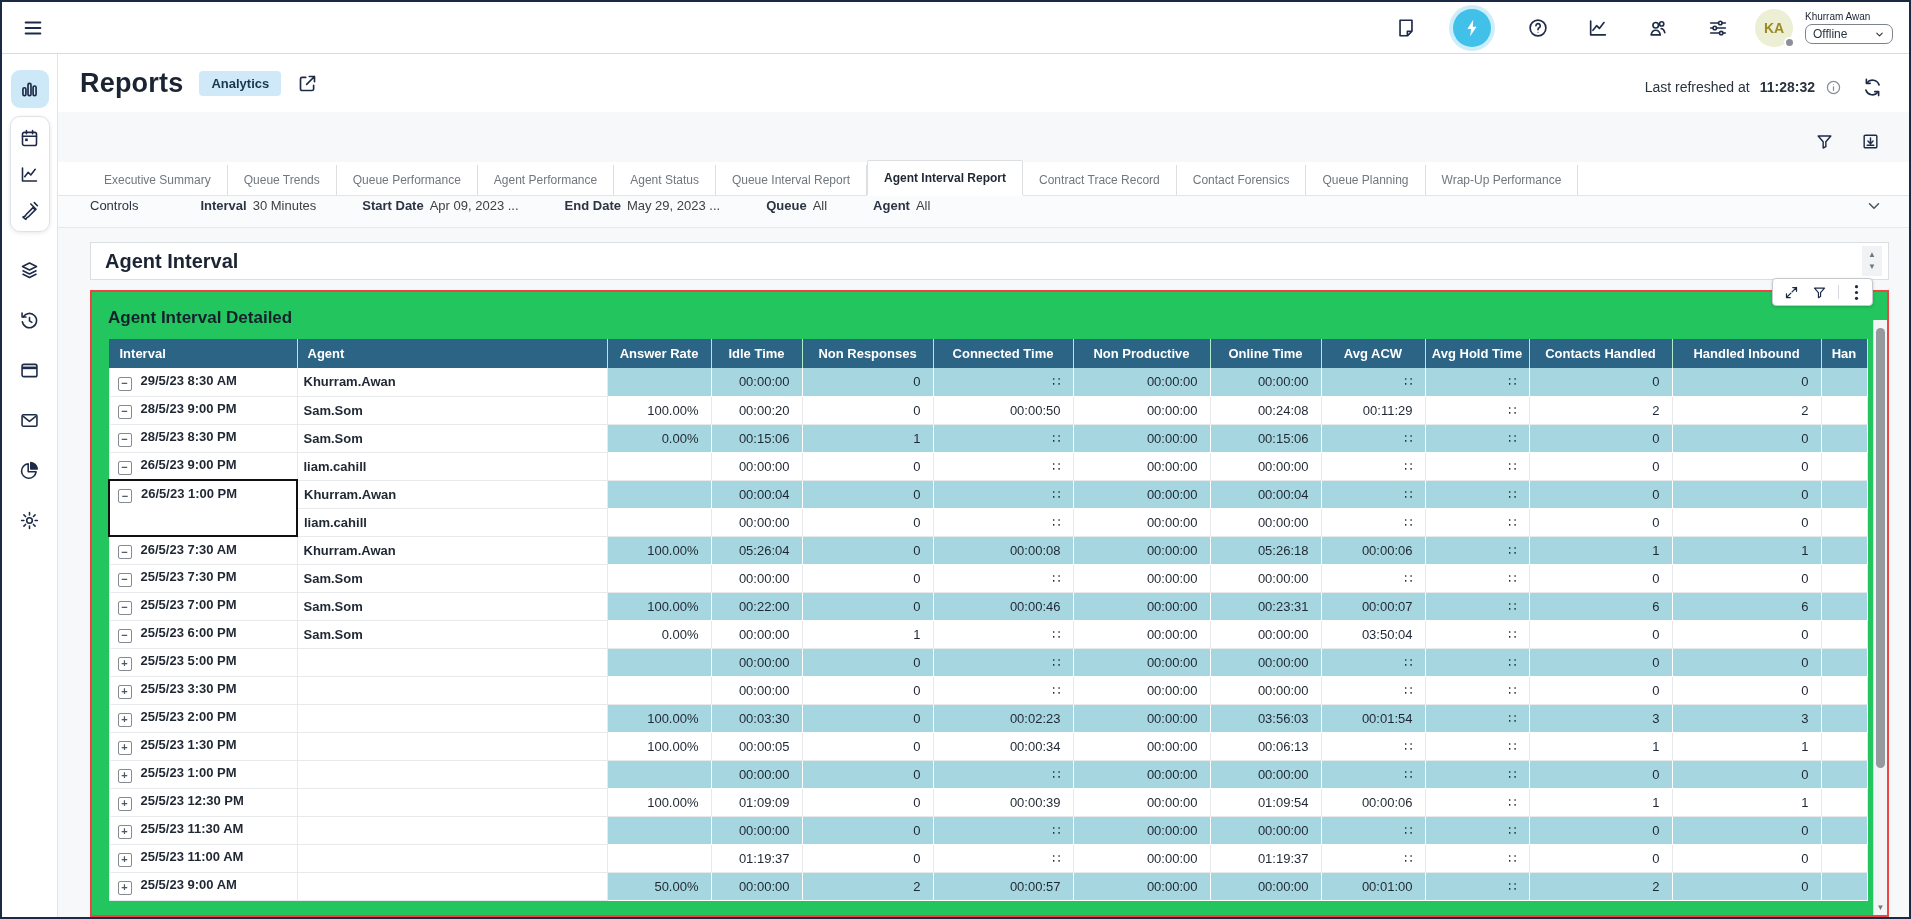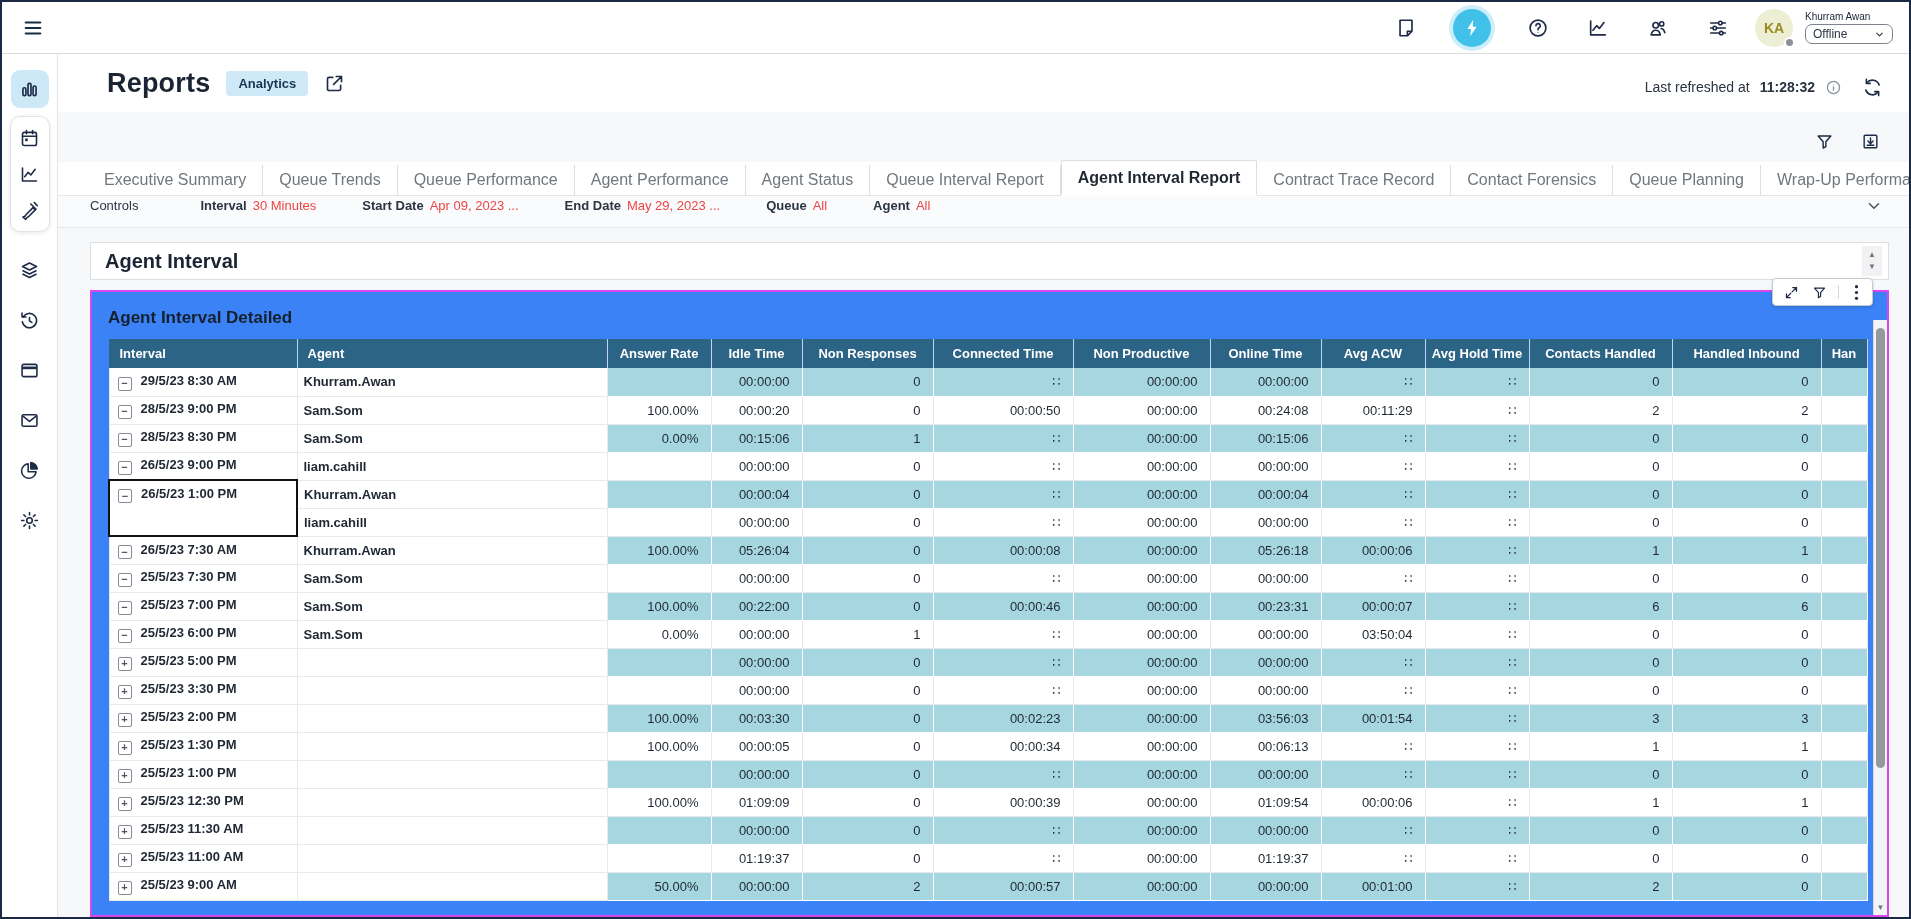--- a/index.html
+++ b/index.html
@@ -22,47 +22,47 @@
   
   .body-row { flex:1; display:flex; min-height:0; }
   .sidebar { width:56px; flex:0 0 56px; background:#fff; border-right:1px solid #e2e4e8; display:flex; flex-direction:column; align-items:center; padding-top:16px; }
   .nav-active { width:38px; height:38px; background:#cde9f7; border-radius:9px; display:flex; align-items:center; justify-content:center; color:#1e2b47; margin-bottom:8px; cursor:pointer; }
   .nav-group { border:1px solid #dfe2e6; border-radius:10px; box-shadow:0 1px 4px rgba(0,0,0,.10); padding:3px 0; display:flex; flex-direction:column; margin-bottom:20px; }
   .nav-item { width:38px; height:36px; display:flex; align-items:center; justify-content:center; color:#1e2b47; cursor:pointer; }
   .sidebar-list { display:flex; flex-direction:column; gap:14px; }
 
   .main { flex:1; display:flex; flex-direction:column; background:#f7f8fa; min-width:0; }
   .page-header { height:58px; flex:0 0 58px; background:#fff; display:flex; align-items:center; padding:0 26px 0 22px; }
-  .page-title { font-size:27px; font-weight:700; color:#1b2433; letter-spacing:.2px;margin-left:27px; }
+  .page-title { font-size:27px; font-weight:700; color:#1b2433; letter-spacing:.2px; }
   .badge { background:#cfe9f8; color:#14384f; font-weight:700; font-size:13px; padding:5px 12px; border-radius:4px; margin-left:16px; }
   .extlink { margin-left:16px; color:#1e2b47; cursor:pointer; display:flex; }
   .refresh-area { margin-left:auto; display:flex; align-items:center; gap:10px; font-size:14px; color:#2a3340;margin-top:8px; }
   .refresh-time { font-weight:700; }
   .info-icon { color:#8a9099; display:flex; cursor:pointer; }
   .refresh-icon { color:#1e2b47; margin-left:10px; cursor:pointer; display:flex; }
 
   .content { flex:1; display:flex; flex-direction:column; min-height:0; position:relative; }
   .content-icons { display:flex; justify-content:flex-end; gap:20px; padding:16px 26px 8px 0; color:#1e2b47; }
 
   .tabs-row { display:flex; align-items:flex-end; background:#fff; padding-left:30px; border-bottom:1px solid #e3e5e8; height:34px; flex:0 0 34px; }
-  .tab { font-size:16px; color:#70777f; padding:0 16px; height:30px; display:flex; align-items:center; border-right:1px solid #dcdfe2; white-space:nowrap; cursor:pointer; }
+  .tab { font-size:12px; color:#70777f; padding:0 16px; height:30px; display:flex; align-items:center; border-right:1px solid #dcdfe2; white-space:nowrap; cursor:pointer; }
   .tab.active { color:#1f2733; font-weight:700; background:#fff; border:1px solid #dcdfe2; border-bottom:2px solid #fff; height:36px; margin-bottom:-1px; border-radius:2px 2px 0 0;text-align:center; }
 
   .controls-row { height:32px; flex:0 0 32px; background:#fafbfc; border-bottom:1px solid #e6e8ea; display:flex; align-items:center; padding:0 26px 12px 32px; font-size:13px; color:#2b3442; }
   .controls-title { margin-right:62px; }
   .control { display:flex; gap:6px; margin-right:46px; white-space:nowrap; }
   .control-label { font-weight:700; }
-  .control-value { color:#ef4444; }
+  .control-value { color:#404040; }
   .controls-chevron { margin-left:auto; color:#4b525b; display:flex; cursor:pointer; }
 
   .section-bar { margin:14px 20px 0 32px; background:#fff; border:1px solid #dcdfe2; height:38px; flex:0 0 38px; display:flex; align-items:center; justify-content:space-between; padding:0 6px 0 14px; }
   .section-title { font-size:20px; font-weight:700; color:#1b2433; }
   .spinner { width:20px; height:30px; background:#f1f2f3; display:flex; flex-direction:column; align-items:center; justify-content:center; gap:4px; color:#6f7680; font-size:8px; line-height:8px; cursor:pointer; }
 
-  .panel { position:relative; margin:10px 20px 0 32px; flex:1; background:#3b82f6; border:2px solid #d946ef; min-height:0; }
+  .panel { position:relative; margin:10px 20px 0 32px; flex:1; background:#22c55e; border:2px solid #ef4444; min-height:0; }
   .panel-toolbar { position:absolute; top:-14px; right:14px; background:#fff; border:1px solid #c7cacd; border-radius:4px; box-shadow:0 1px 3px rgba(0,0,0,.18); display:flex; align-items:center; gap:10px; padding:4px 9px; color:#2b3442; z-index:5; }
   .tb-divider { width:1px; height:14px; background:#d6d9dc; }
   .panel-title { font-size:17px; font-weight:700; color:#15202d; padding:16px 0 11px 16px; }
 
   table { margin-left:16px; border-collapse:collapse; table-layout:fixed; width:1758px; }
   th { background:#2c6485; color:#fff; font-size:13px; font-weight:700; height:29px; border-right:1px solid rgba(255,255,255,.65); padding:0 6px; overflow:hidden; white-space:nowrap; }
   th.left { text-align:left; padding-left:10px; }
   th:first-child { border-left:1px solid #2c6485; }
   td { height:28px; font-size:13px; color:#1f2733; border-bottom:1px solid #e7e9ec; border-right:1px solid #e7e9ec; padding:0 12px 0 6px; overflow:hidden; white-space:nowrap; background:#fff; }
   td:first-child { border-left:1px solid #e7e9ec; }

